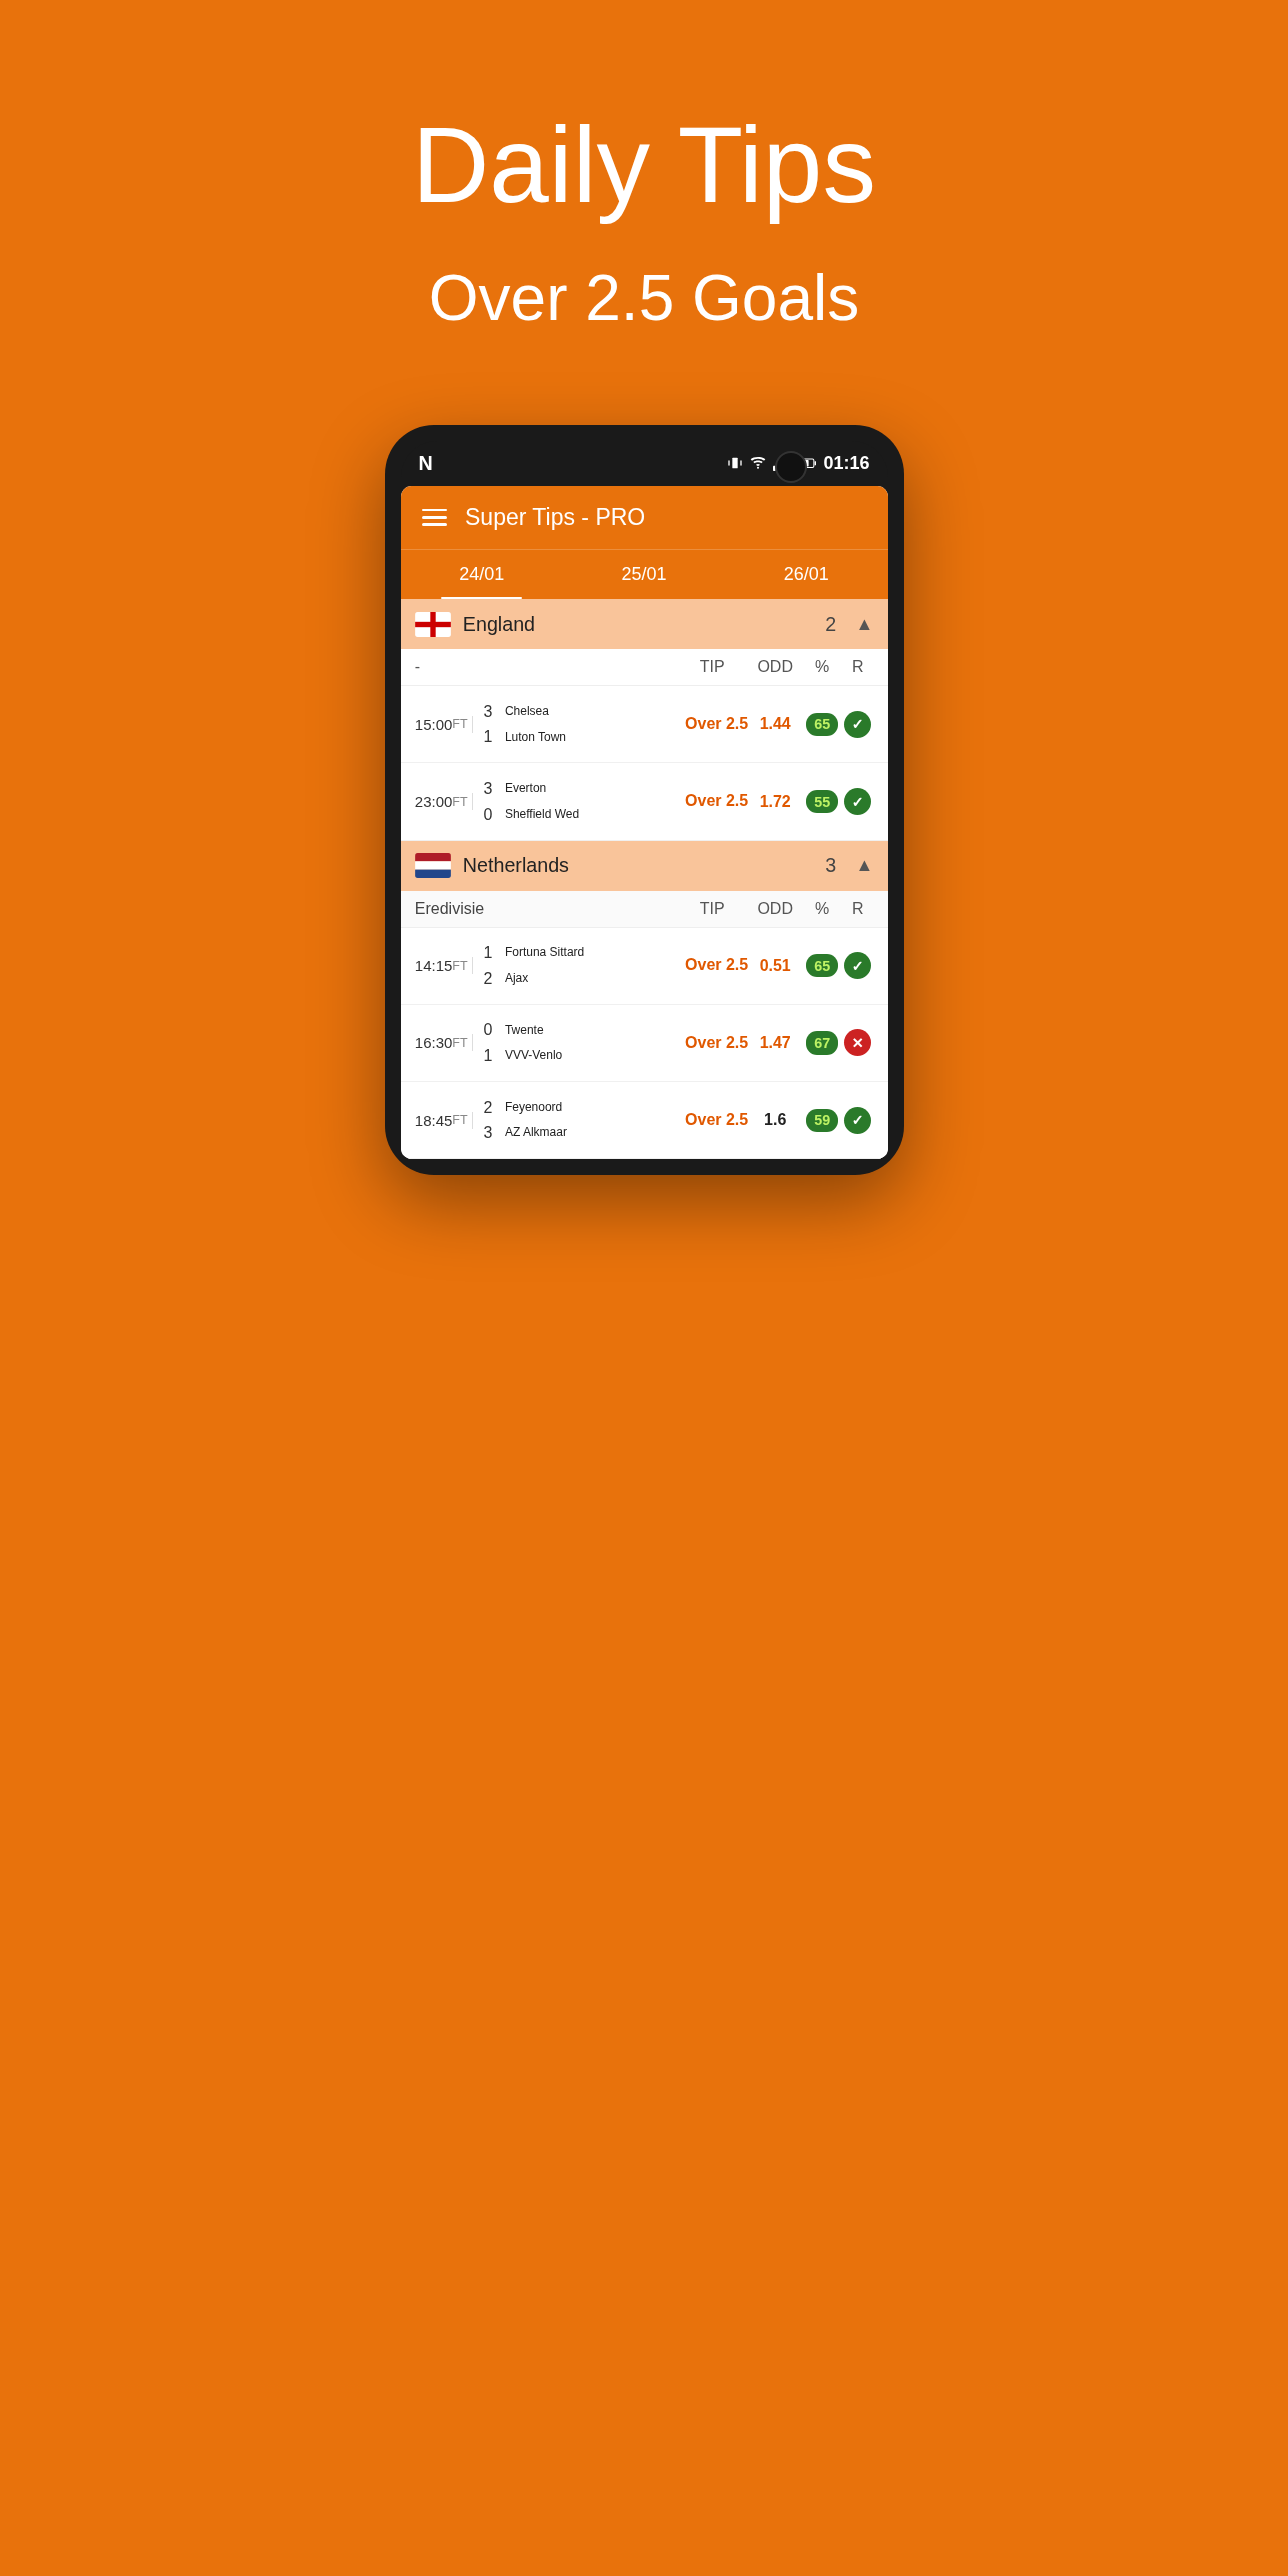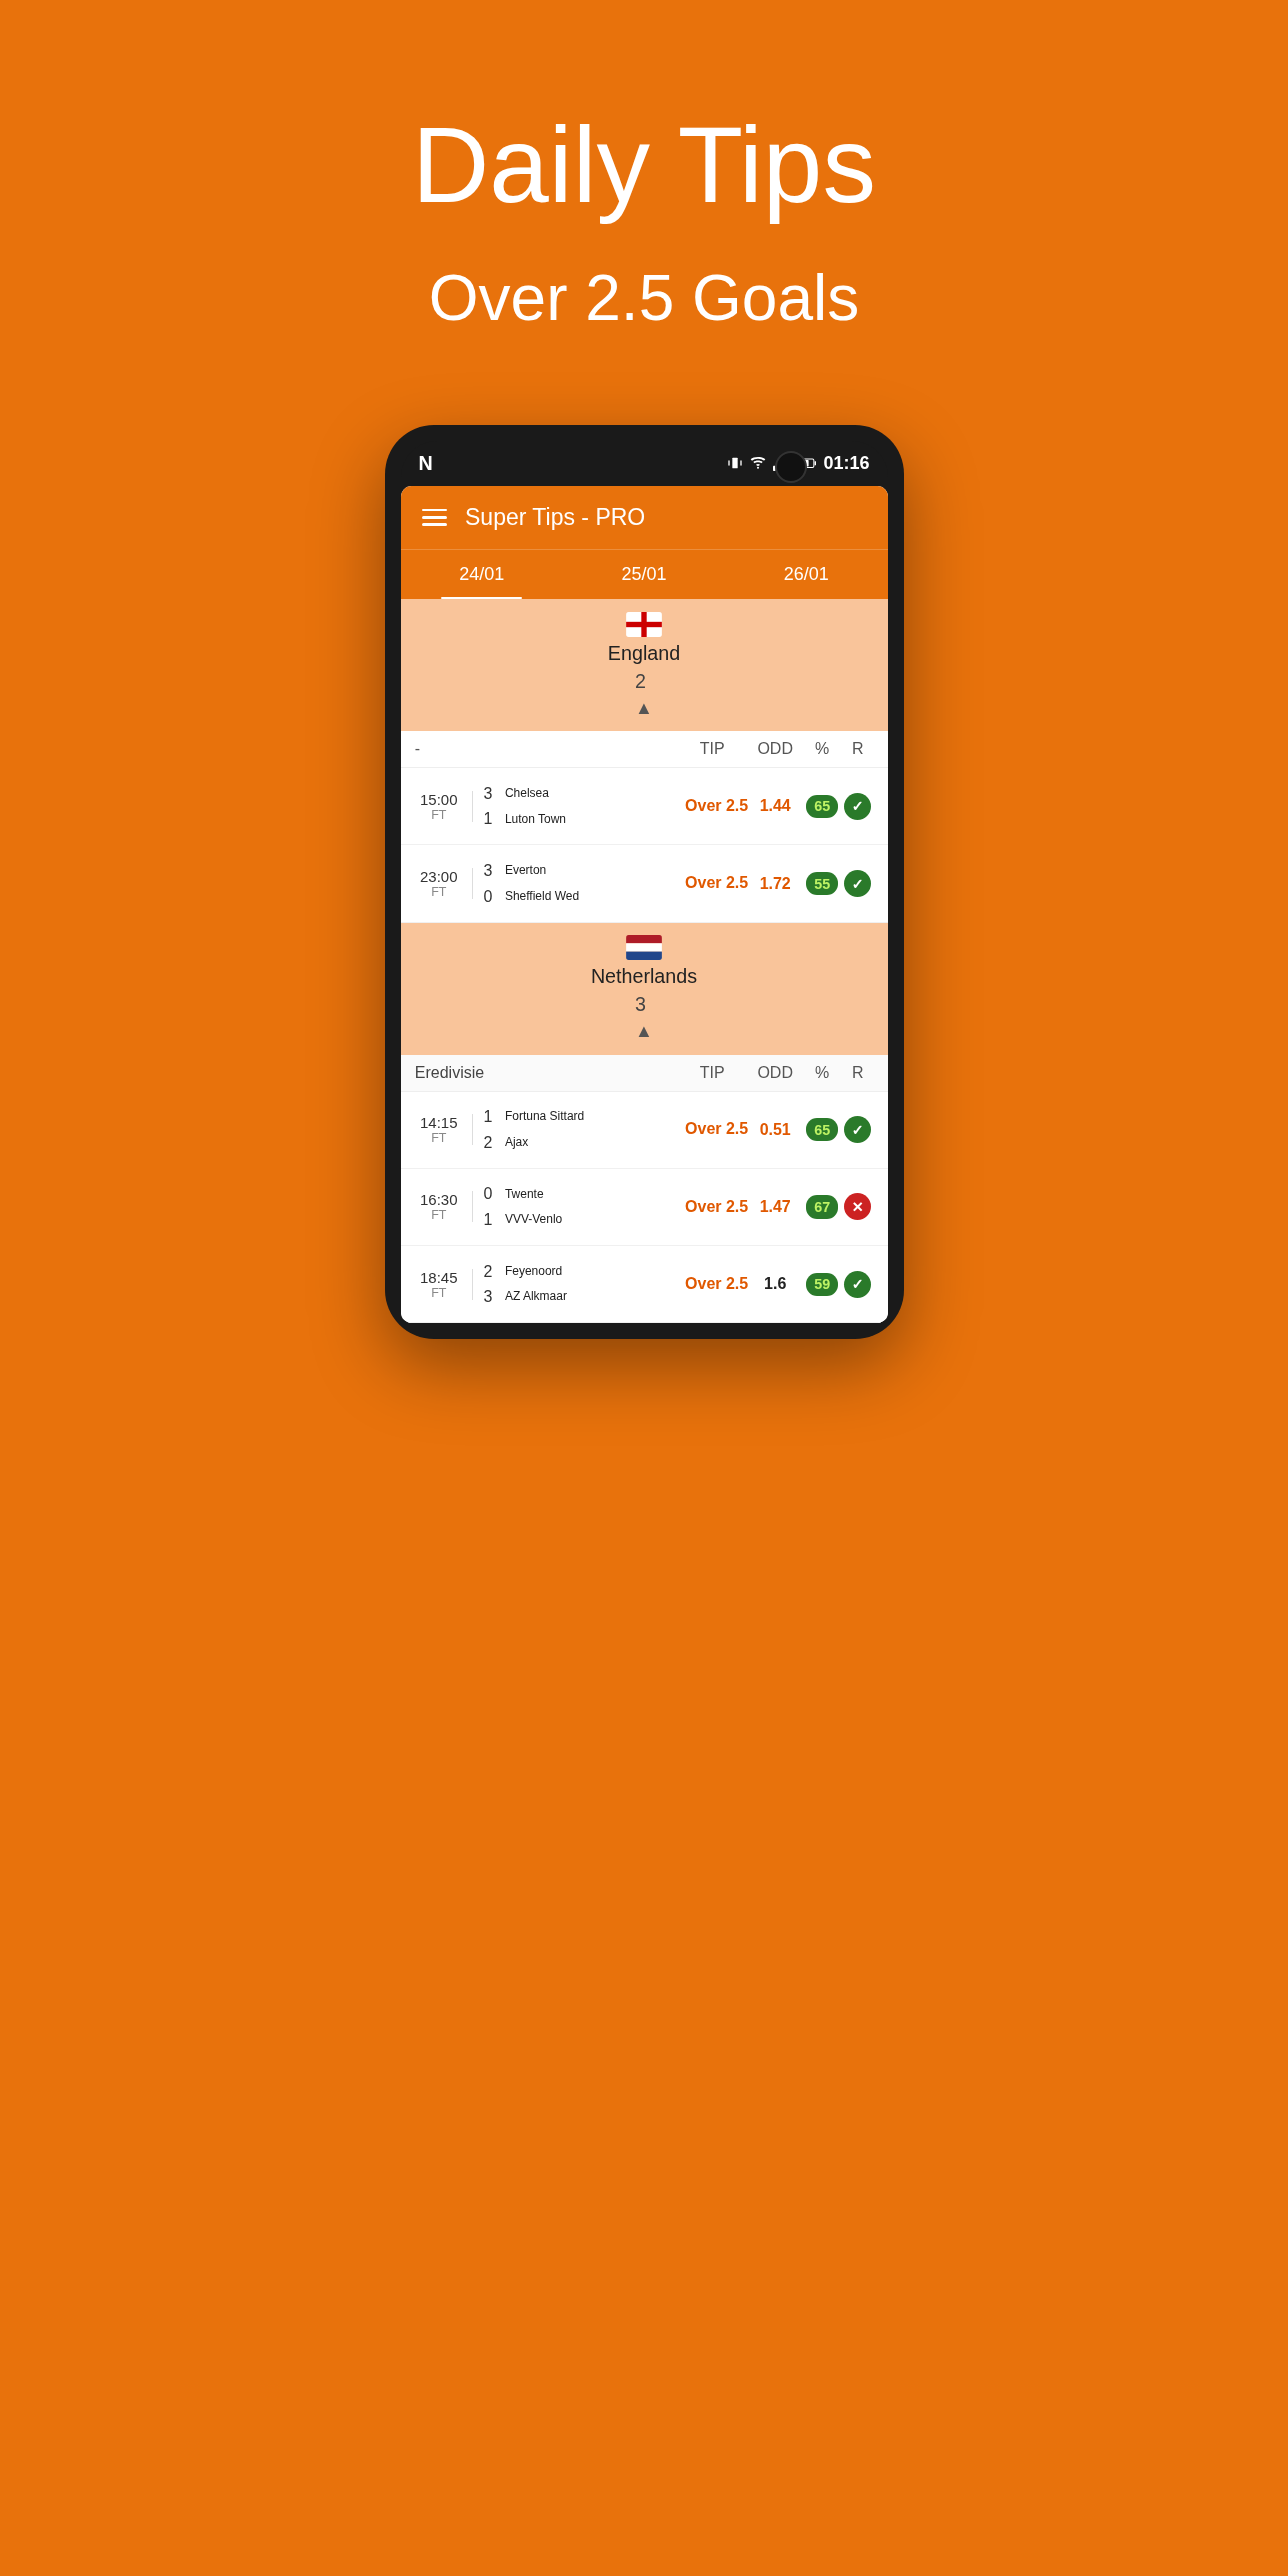--- a/index.html
+++ b/index.html
@@ -170,22 +170,21 @@
       background: white;
       border-radius: 1.8px;
     }
 
     
     .country-header {
       background: #f9c49a;
       padding: 12.5px 14.3px;
       display: flex;
       align-items: center;
-      gap: 5px;
-      flex-direction: column;
+      gap: 12px;
     }
 
     .country-flag {
       width: 36px;
       height: 25px;
       border-radius: 2.7px;
       overflow: hidden;
       flex-shrink: 0;
     }
 
@@ -259,21 +258,21 @@
     .match-row {
       display: flex;
       align-items: center;
       padding: 12.5px 14.3px;
       border-bottom: 0.9px solid #f0f0f0;
       background: white;
     }
 
     .match-time-block {
       display: flex;
-      flex-direction: column;
+      flex-direction: row;
       align-items: center;
       width: 58px;
       flex-shrink: 0;
       border-right: 1.8px solid #ddd;
       margin-right: 10.7px;
       padding-right: 9px;
     }
 
     .match-time {
       font-size: 15px;

